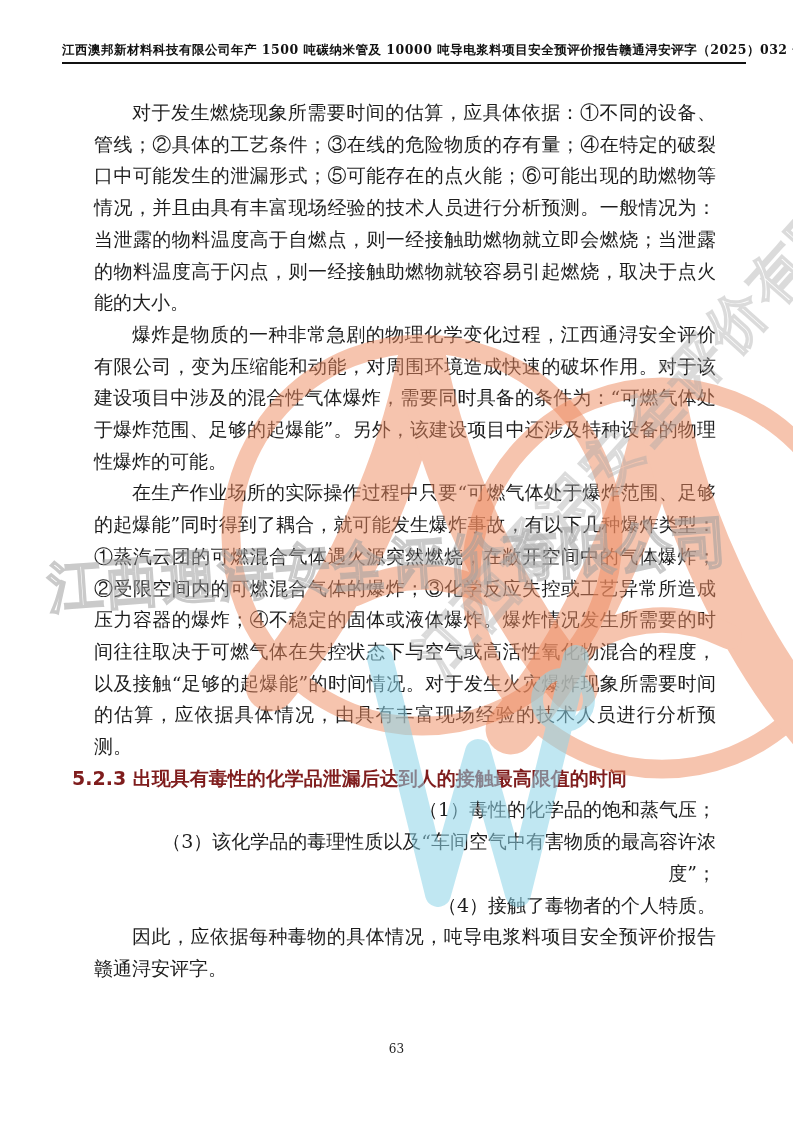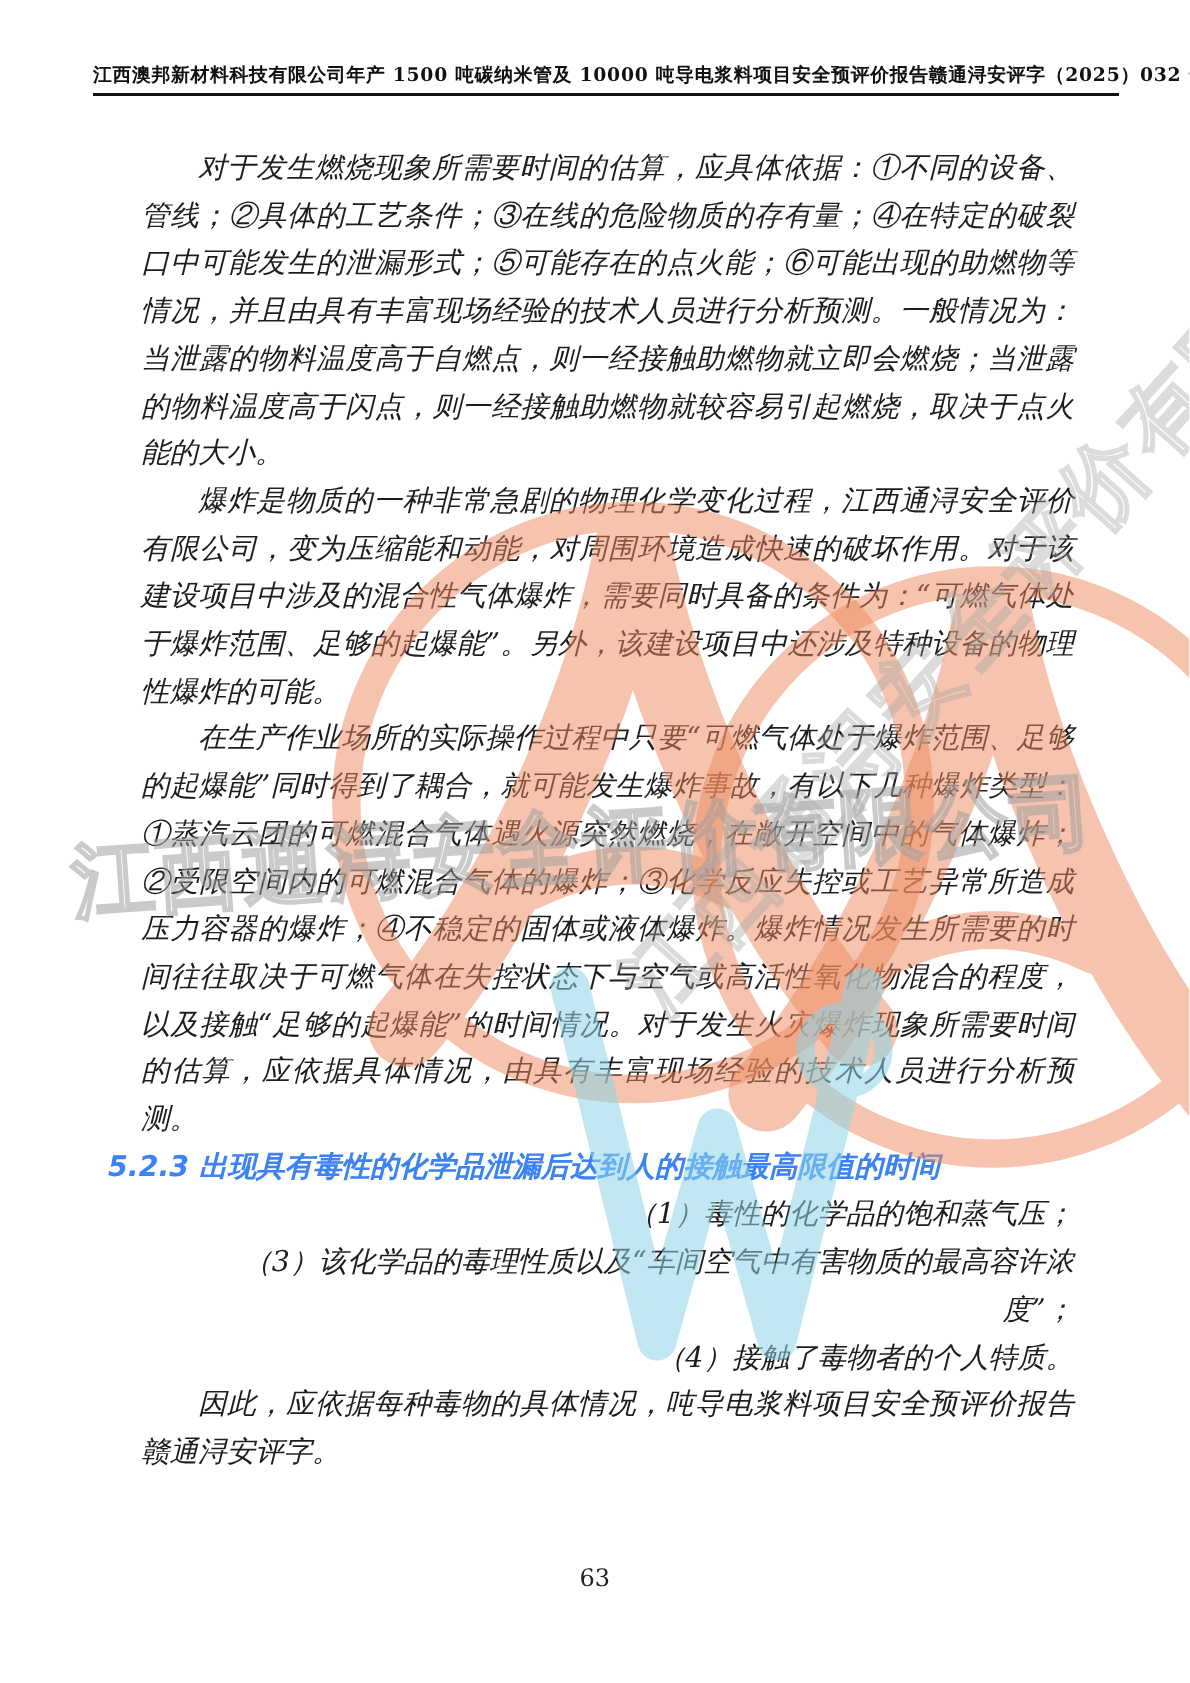--- a/index.html
+++ b/index.html
@@ -29,40 +29,39 @@
   }
 
   
   .content {
     position: absolute;
     top: 97px; left: 94px; right: 77px;
     font-size: 19px;
     line-height: 31.7px;
     text-align: justify;
     color: #1d1d1d;
-    font-style: italic;
   }
   .content p { margin: 0; text-indent: 2em; }
   .content p.list-item { text-align: right; }
   .section-heading {
     margin: 0 0 0 -22px;
     font-family: "DejaVu Sans", "Liberation Sans", sans-serif;
     font-weight: bold;
     font-size: 19px;
     line-height: 31.7px;
-    color: #3b82f6;
+    color: #7f1d1d;
     text-indent: 0;
   }
 
   
   .page-number {
     position: absolute;
     top: 1042px; left: 0; right: 0;
     text-align: center;
-    font-size: 16px;
+    font-size: 12px;
     color: #222;
   }
 
   
   .watermarks { position:absolute; inset:0; pointer-events:none; }
   .seal { position:absolute; color:#ee8a5f; opacity:0.5; }
   .seal svg { display:block; }
   .wm-company {
     position:absolute;
     left: 48px; top: 552px;

